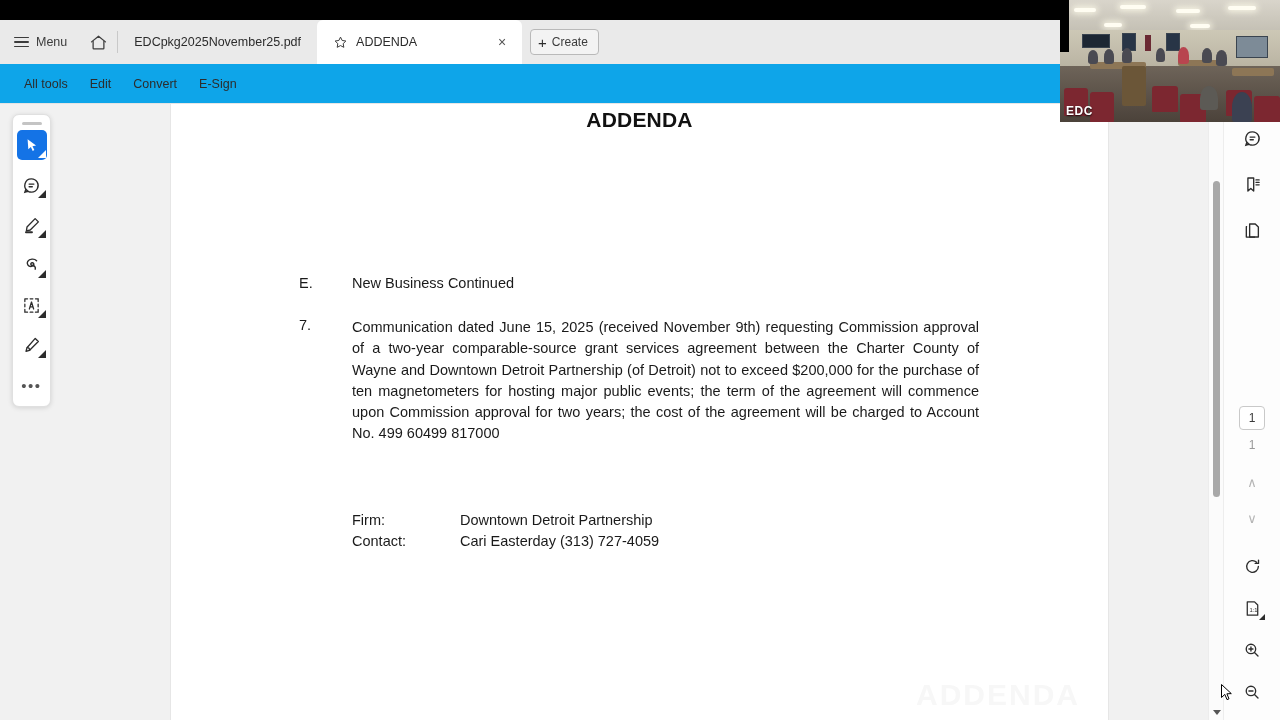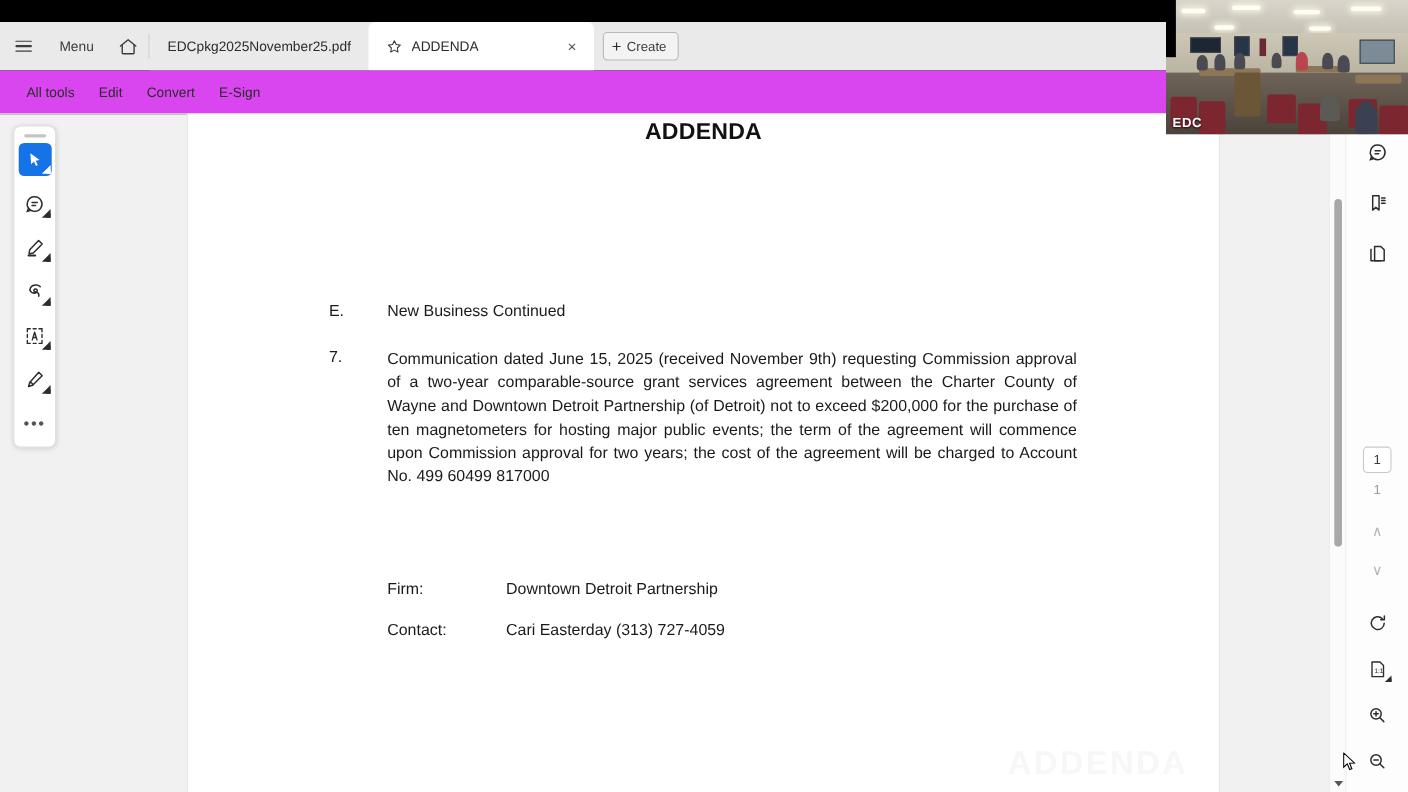--- a/index.html
+++ b/index.html
@@ -18,21 +18,21 @@
     background: #000;
   }
 
   
   .tabbar {
     position: absolute; left: 0; top: 20px; width: 1280px; height: 44px;
     background: #eaeaea;
     display: flex; align-items: stretch;
   }
   .menu-btn {
-    display: flex; align-items: center; gap: 25px;
+    display: flex; align-items: center; gap: 7px;
     padding: 0 12px 0 14px; height: 44px;
     font-size: 12.5px; color: #3c3c3c;
   }
   .hamburger { display: inline-block; width: 15px; height: 11px; position: relative; }
   .hamburger i {
     position: absolute; left: 0; width: 15px; height: 1.6px;
     background: #3c3c3c; border-radius: 1px;
   }
   .hamburger i:nth-child(1) { top: 0; }
   .hamburger i:nth-child(2) { top: 4.7px; }
@@ -73,21 +73,21 @@
   .create-btn .plus { font-size: 15px; line-height: 1; color: #2c2c2c; }
 
   .tabbar-right {
     margin-left: auto; display: flex; align-items: center; gap: 16px;
     padding-right: 16px;
   }
 
   
   .menurow {
     position: absolute; left: 0; top: 64px; width: 1280px; height: 40px;
-    background: #d946ef; border-bottom: 1px solid #e3e3e3;
+    background: #0ea5e9; border-bottom: 1px solid #e3e3e3;
     display: flex; align-items: center; text-align: right;
   }
   .menurow .items { display: flex; align-items: center; gap: 0; padding-left: 13px; }
   .menurow .item {
     font-size: 12.5px; color: #2c2c2c; padding: 6px 11px; border-radius: 4px;
   }
   .menurow .right {
     margin-left: auto; display: flex; align-items: center; gap: 14px; padding-right: 18px;
   }
   .find-label { font-size: 12.5px; color: #3c3c3c; }
@@ -128,21 +128,21 @@
     position: absolute; left: 181px; top: 213px; width: 627px;
     font-size: 14.5px; line-height: 21.3px; color: #1a1a1a;
     text-align: justify; text-justify: inter-word;
   }
   .item-body .last-line { text-align: left; }
 
   .contact-block {
     position: absolute; left: 181px; top: 406px;
     font-size: 14.5px; line-height: 20.5px; color: #1a1a1a;
   }
-  .contact-block .row { display: flex; margin-top: 16px; }
+  .contact-block .row { display: flex; }
   .contact-block .k { width: 108px; flex: 0 0 108px; }
 
   .watermark {
     position: absolute; right: 28px; bottom: 8px;
     font-size: 30px; color: #f7f7f7; font-weight: bold; letter-spacing: 2px;
     user-select: none;
   }
 
   
   .lefttools {

